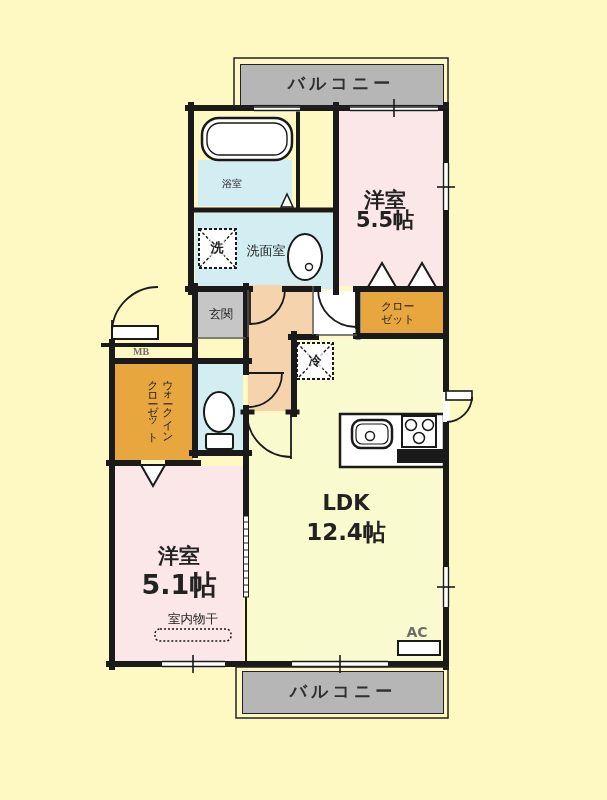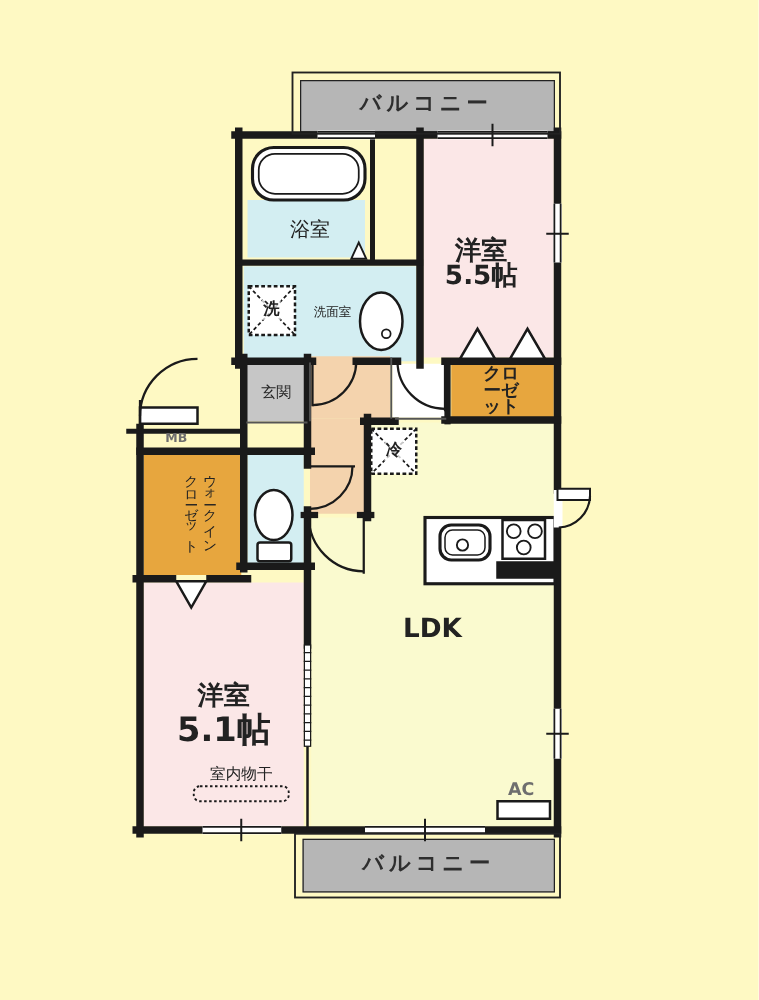--- a/index.html
+++ b/index.html
@@ -8,22 +8,22 @@
   .room{position:absolute;}
   svg.overlay{position:absolute;left:0;top:0;z-index:5;}
   .lbl{position:absolute;z-index:9;transform:translate(-50%,-50%);white-space:nowrap;
        color:#222;line-height:1.25;text-align:center;}
   .lbl.bold{font-weight:bold;text-align:center;}
   .lbl.gray{color:#6e6e6e;font-weight:bold;}
   .balcony-lbl{letter-spacing:4px;color:#2e2e2e;font-weight:bold;}
   .wic-lbl{position:absolute;z-index:9;writing-mode:vertical-rl;text-orientation:upright;
            font-size:11px;line-height:15px;letter-spacing:.5px;color:#222;white-space:normal;
            transform:none;text-align:start;}
-  .closet-lbl{position:absolute;z-index:9;width:40px;font-size:14px;line-height:13px;
-              color:#222;text-align:center;word-break:break-all;transform:translate(-50%,-50%);font-weight:bold;}
+  .closet-lbl{position:absolute;z-index:9;width:40px;font-size:11px;line-height:13px;
+              color:#222;word-break:break-all;transform:translate(-50%,-50%);}
   .halo{background:rgba(255,255,255,.75);padding:0 1px;}
 </style>
 </head>
 <body>
 
 <div id="plan">
 
   <div class="room" style="left: 240px; top: 64px; width: 202px; height: 40px; border: 1px solid rgb(34, 34, 34); background-color: rgb(182, 182, 182);"></div>
   <div class="room" style="left: 339px; top: 111px; width: 104px; height: 175px; background-color: rgb(251, 231, 231);"></div>
   <div class="room" style="left: 198px; top: 160px; width: 94px; height: 46px; background-color: rgb(211, 238, 242);"></div>
@@ -219,29 +219,30 @@
         <rect x="443" y="392" width="7" height="30" fill="#fff" stroke="none"></rect>
         <rect x="446" y="391" width="26" height="9" fill="#fff" stroke-width="1.6"></rect>
         <path d="M 472,397 A 26,26 0 0 1 447,422"></path>
       </g>
     </g>
 
     <rect x="155" y="629" width="76" height="12" rx="5" fill="none" stroke="#1a1a1a" stroke-width="1.5" stroke-dasharray="2 2"></rect>
   </svg>
 
   <div class="lbl balcony-lbl" style="left:341px;top:84px;font-size:17px;">バルコニー</div>
-  <div class="lbl" style="left:248px;top:184px;font-size:16px;">浴室</div>
+  <div class="lbl" style="left:232px;top:184px;font-size:10px;">浴室</div>
   <div class="lbl halo" style="left:217px;top:248px;font-size:13px;font-weight:bold;">洗</div>
-  <div class="lbl" style="left:266px;top:251px;font-size:10px;">洗面室</div>
+  <div class="lbl" style="left:266px;top:251px;font-size:13px;">洗面室</div>
   <div class="lbl bold" style="left:385px;top:200px;font-size:21px;">洋室</div>
   <div class="lbl bold" style="left:385px;top:220px;font-size:21px;">5.5帖</div>
   <div class="closet-lbl" style="left:401px;top:313px;">クローゼット</div>
   <div class="lbl" style="left:221px;top:314px;font-size:12px;">玄関</div>
-  <div class="lbl gray" style="left:141px;top:352px;font-size:10px;">MB</div>
+  <div class="lbl gray" style="left:141px;top:352px;font-size:10px;font-family:Liberation Serif, serif;">MB</div>
   <div class="wic-lbl" style="left:139px;top:372px;height:76px;width:36px;">ウォークインクローゼット</div>
   <div class="lbl halo" style="left:315px;top:361px;font-size:13px;font-weight:bold;">冷</div>
   <div class="lbl bold" style="left:346px;top:503px;font-size:21px;">LDK</div>
+  <div class="lbl bold" style="left:346px;top:532px;font-size:23px;">12.4帖</div>
   <div class="lbl bold" style="left:179px;top:556px;font-size:21px;">洋室</div>
   <div class="lbl bold" style="left:179px;top:585px;font-size:27px;">5.1帖</div>
   <div class="lbl" style="left:193px;top:619px;font-size:12.5px;">室内物干</div>
   <div class="lbl gray" style="left:417px;top:633px;font-size:14px;">AC</div>
   <div class="lbl balcony-lbl" style="left:343px;top:692px;font-size:17px;">バルコニー</div>
 </div>
 
 </body></html>

